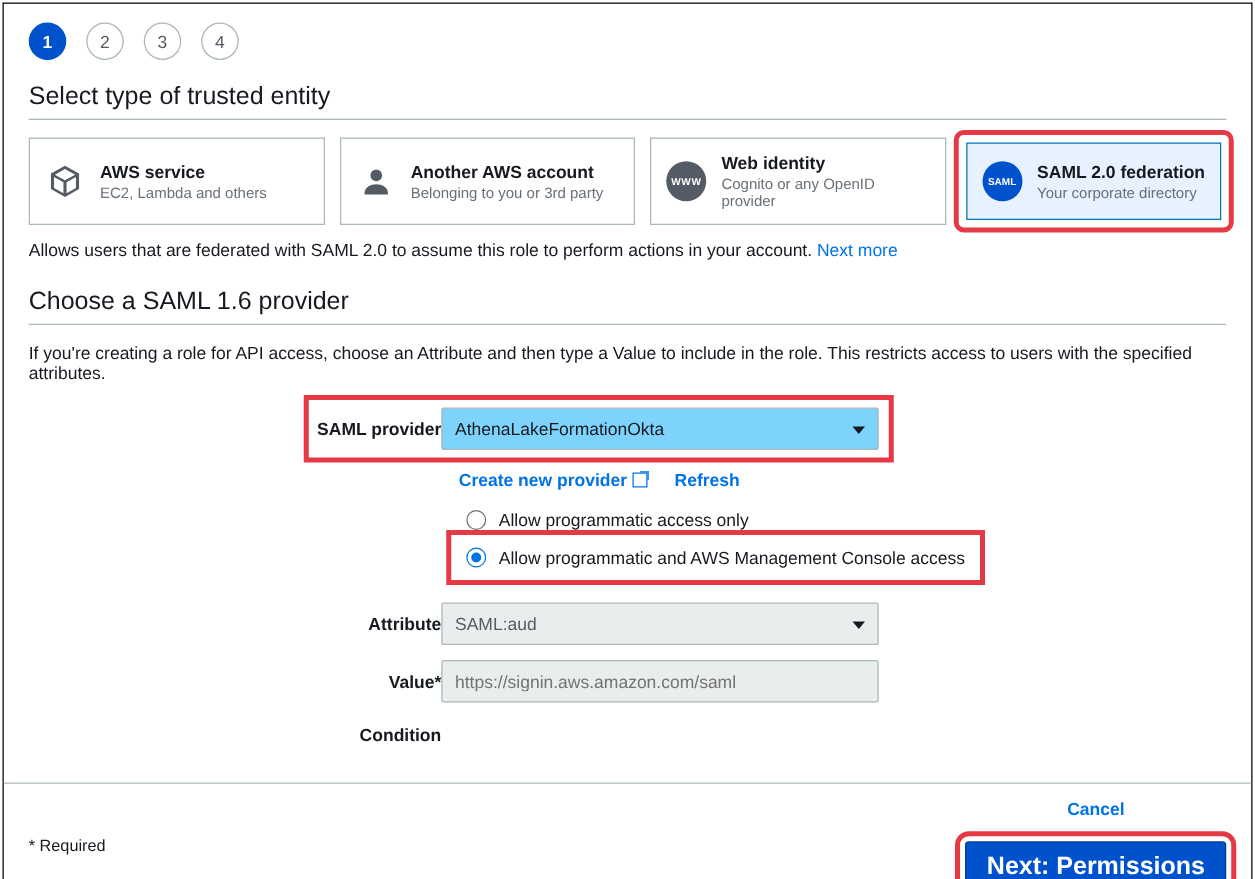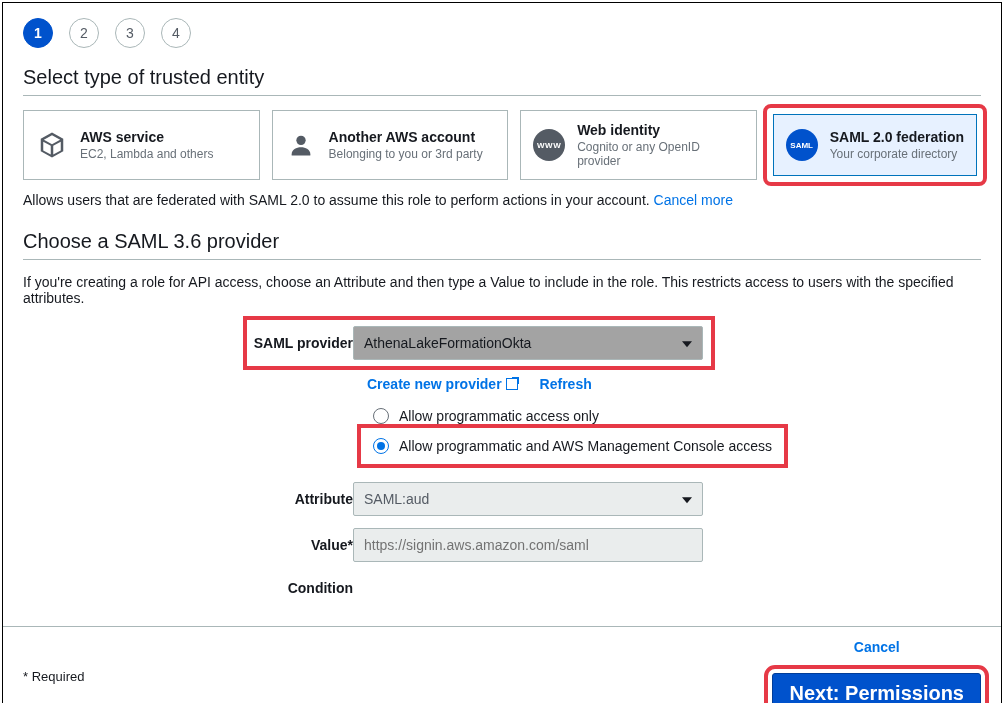--- a/index.html
+++ b/index.html
@@ -34,21 +34,21 @@
   .hl { outline: 4px solid #e63946; outline-offset: 2px; border-radius: 2px; }
   .desc { font-size: 14px; color: #16191f; margin-bottom: 22px; }
   .link { color: #0073e6; cursor: pointer; }
   .subsection { margin-bottom: 10px; }
 
   .form-row { display: flex; align-items: center; margin-bottom: 12px; justify-content: flex-start; }
   .form-label { width: 330px; text-align: right; font-weight: 700; font-size: 14px; color: #16191f; }
   .form-field { width: 350px; position: relative; }
   .select {
     width: 100%; height: 34px; border: 1px solid #aab7b8; border-radius: 2px;
-    padding: 0 30px 0 10px; font-size: 14px; color: #16191f; background: #a3a3a3;
+    padding: 0 30px 0 10px; font-size: 14px; color: #16191f; background: #7dd3fc;
     display: flex; align-items: center; cursor: pointer; position: relative;
   }
   .select.disabled { background: #eaeded; color: #545b64; cursor: not-allowed; }
   .select::after {
     content: ""; position: absolute; right: 10px; top: 50%; transform: translateY(-30%);
     border-left: 5px solid transparent; border-right: 5px solid transparent; border-top: 6px solid #16191f;
   }
   .input {
     width: 100%; height: 34px; border: 1px solid #aab7b8; border-radius: 2px;
     padding: 0 10px; font-size: 14px; background: #eaeded; color: #737373;
@@ -147,24 +147,24 @@
         <div class="icon saml">SAML</div>
         <div>
           <div class="ctitle">SAML 2.0 federation</div>
           <div class="csub">Your corporate directory</div>
         </div>
       </div>
     </div>
   </div>
 
   <div class="desc">
-    <span>Allows users that are federated with SAML 2.0 to assume this role to perform actions in your account. </span><span class="link">Cancel more</span>
-  </div>
-
-  <div class="section-title">Choose a SAML 3.6 provider</div>
+    <span>Allows users that are federated with SAML 2.0 to assume this role to perform actions in your account. </span><span class="link">Next more</span>
+  </div>
+
+  <div class="section-title">Choose a SAML 1.6 provider</div>
   <hr class="rule">
   <div class="desc subsection">If you're creating a role for API access, choose an Attribute and then type a Value to include in the role. This restricts access to users with the specified attributes.</div>
 
   <div class="row-hl" style="margin-left:220px; margin-bottom:2px; padding-right:8px;">
     <div class="form-row" style="margin-bottom:0;">
       <div class="form-label" style="width:100px;">SAML provider</div>
       <div class="form-field">
         <div class="select">
           <span>AthenaLakeFormationOkta</span>
         </div>

